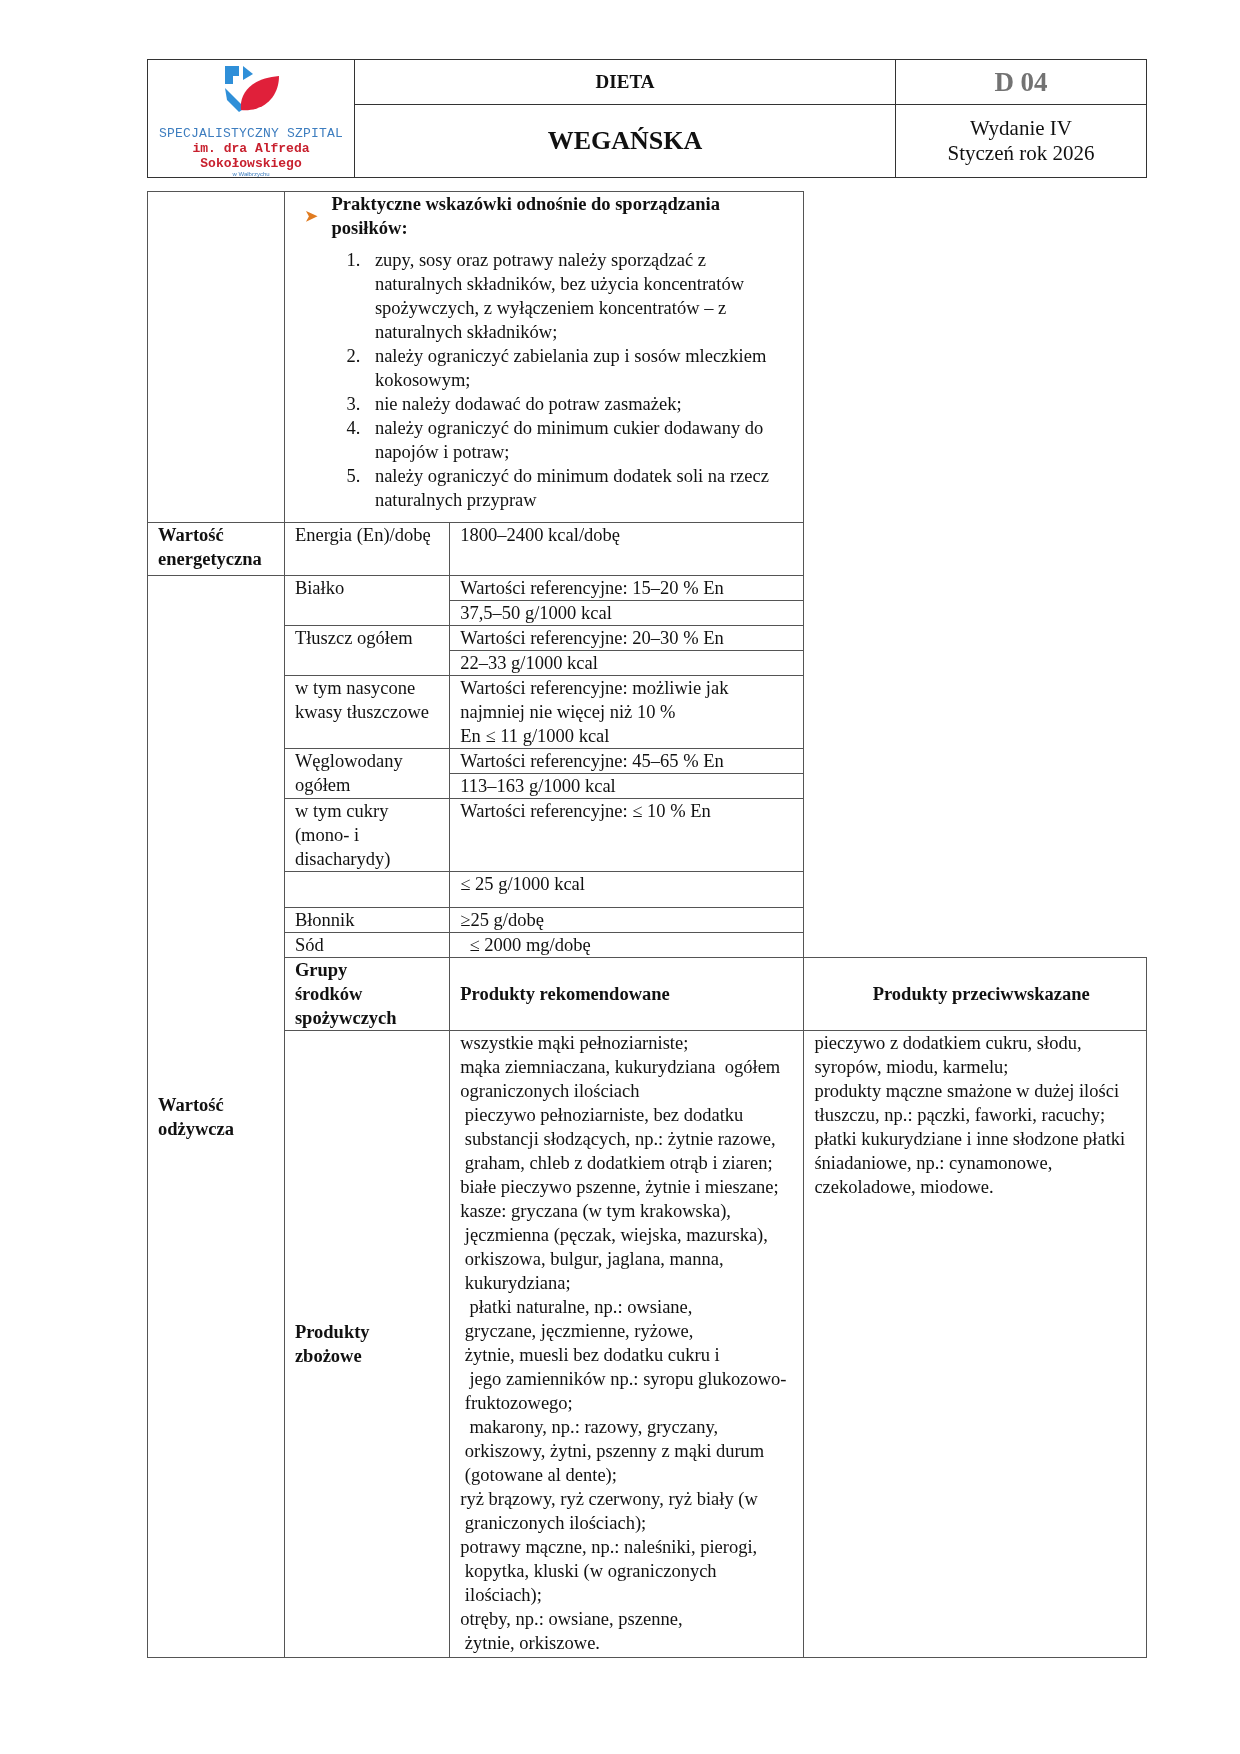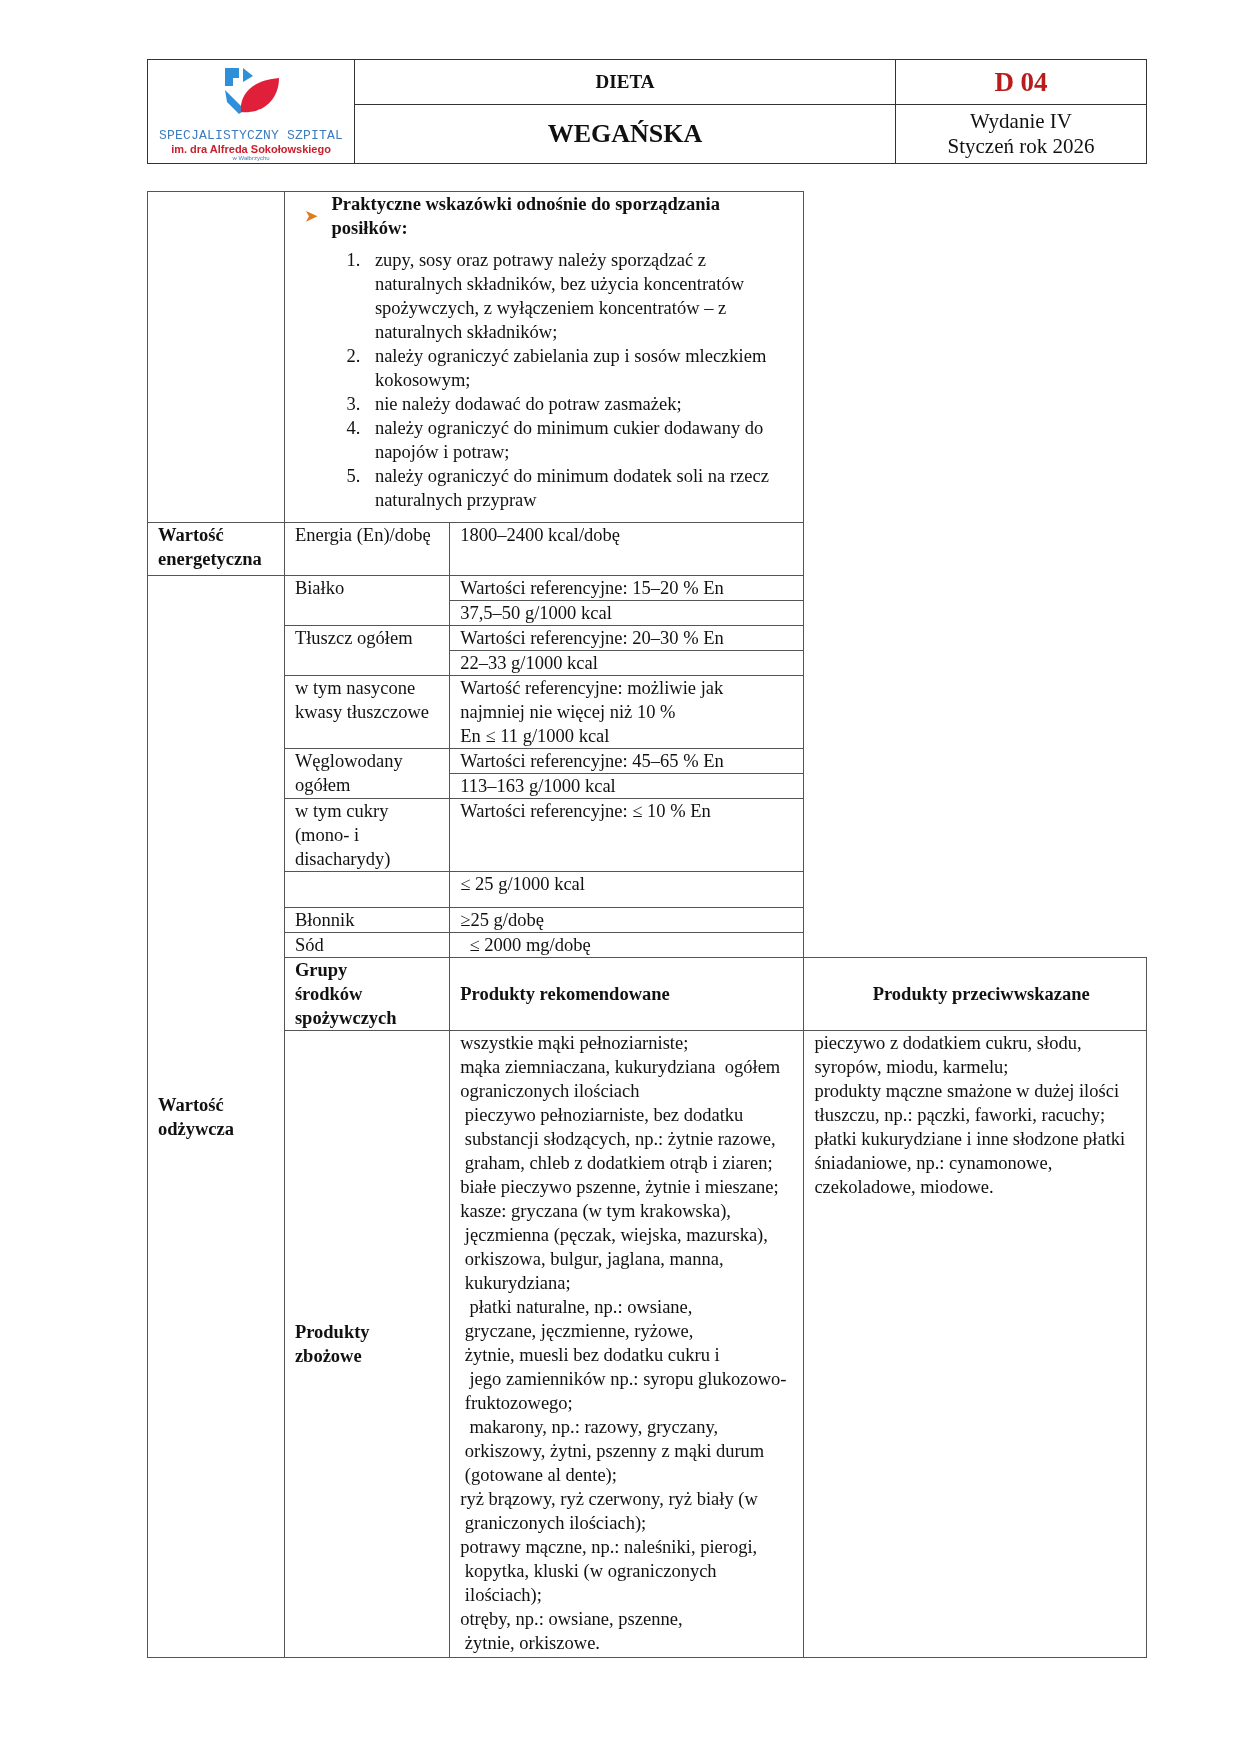--- a/index.html
+++ b/index.html
@@ -3,26 +3,26 @@
 <meta charset="utf-8">
 <style>
   html,body{margin:0;padding:0;background:#fff;}
   body{width:1240px;height:1754px;position:relative;font-family:"Liberation Serif","DejaVu Serif",serif;color:#111;}
   .hdr{position:absolute;left:147px;top:59px;width:1000px;height:105px;border-collapse:collapse;}
   .hdr td{border:1.2px solid #333;padding:0;text-align:center;vertical-align:middle;}
   .logo-cell{width:206px;}
   .mid{width:540px;}
   .hdr .t1{font-weight:bold;font-size:19px;height:44px;}
   .hdr .t2{font-weight:bold;font-size:26px;}
-  .hdr .code{color:#b91c1c;font-weight:bold;font-size:27px;}
+  .hdr .code{color:#737373;font-weight:bold;font-size:27px;}
   .hdr .ed{font-size:21px;line-height:25px;}
   .logo{display:flex;flex-direction:column;align-items:center;justify-content:center;height:100%;}
   .logo svg{display:block;}
   .logo .l1{font-size:13px;color:#3d7dbf;font-family:Liberation Mono, monospace;margin-top:8px;letter-spacing:0.2px;}
-  .logo .l2{font-size:11px;color:#c8202e;font-family:Liberation Sans, sans-serif;font-weight:bold;}
+  .logo .l2{font-size:13px;color:#c8202e;font-family:Liberation Mono, monospace;font-weight:bold;}
   .logo .l3{font-size:6px;color:#3d7dbf;font-family:"Liberation Sans",sans-serif;}
 
   .main{position:absolute;left:147px;top:191px;width:1000px;border-collapse:collapse;font-size:18.5px;line-height:24px;}
   .main td{border:1.2px solid #555;padding:0 10px;vertical-align:top;}
   .c1{width:191px;font-weight:bold;}
   .c2{width:370px;}
   .c3{width:376px;}
   .bold{font-weight:bold;margin-left:44px;}
   .tips-title{display:flex;align-items:center;font-weight:bold;padding-left:10px;}
   .arrow{color:#e07b20;font-size:15px;margin-right:14px;}
@@ -107,21 +107,21 @@
     <td class="c2" rowspan="2">Tłuszcz ogółem</td>
     <td class="c3">Wartości referencyjne: 20–30 % En</td>
   </tr>
   <tr>
         <td class="c3">22–33 g/1000 kcal</td>
       </tr>
 
   <tr>
     <td class="c2">w tym nasycone kwasy tłuszczowe</td>
     <td class="c3">
-      <div>Wartość referencyjne: możliwie jak</div>
+      <div>Wartości referencyjne: możliwie jak</div>
       <div>najmniej nie więcej niż 10 %</div>
       <div>En ≤ 11 g/1000 kcal</div>
     </td>
   </tr>
 
   <tr>
     <td class="c2" rowspan="2">Węglowodany ogółem</td>
     <td class="c3">Wartości referencyjne: 45–65 % En</td>
   </tr>
   <tr>

